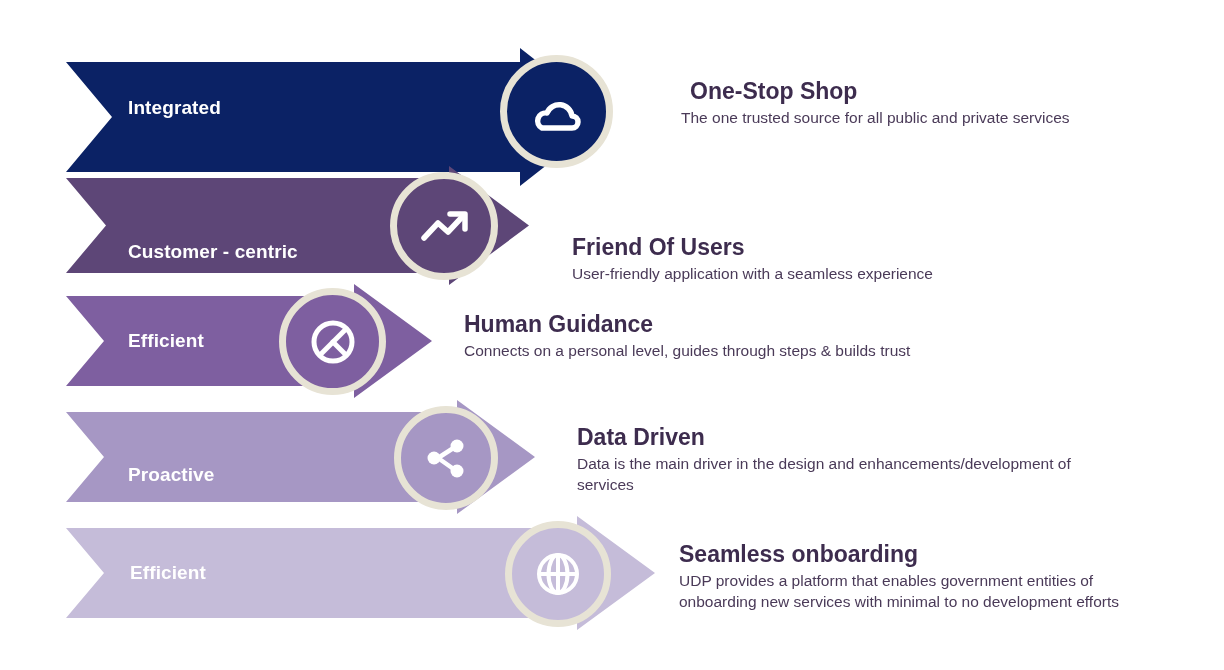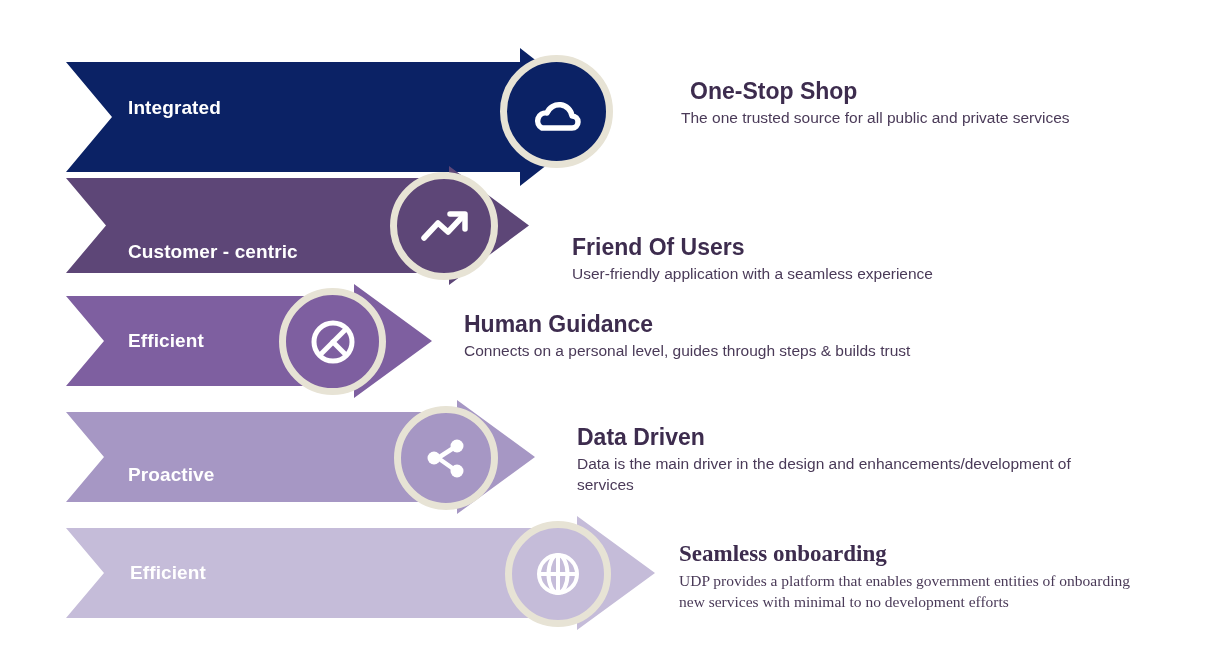--- a/index.html
+++ b/index.html
@@ -152,19 +152,19 @@
       <span>
         <svg width="52" height="52" viewBox="0 0 52 52">
           <circle cx="26" cy="26" r="19" fill="none" stroke="#ffffff" stroke-width="4"></circle>
           <line x1="26" y1="7" x2="26" y2="45" stroke="#ffffff" stroke-width="4"></line>
           <line x1="7" y1="26" x2="45" y2="26" stroke="#ffffff" stroke-width="4"></line>
           <ellipse cx="26" cy="26" rx="9.5" ry="19" fill="none" stroke="#ffffff" stroke-width="4"></ellipse>
         </svg>
       </span>
     </div>
 
-    <div class="info" style="left:679px;top:541px;width:470px;font-family:Liberation Serif, serif;">
+    <div class="info" style="left:679px;top:541px;width:470px;">
       <div class="info-title" style="font-size:23px;">Seamless onboarding</div>
       <div class="info-desc" style="font-size:15.5px;">UDP provides a platform that enables government entities of onboarding new services with minimal to no development efforts</div>
     </div>
   </div>
 
 </div>
 
 </body></html>

